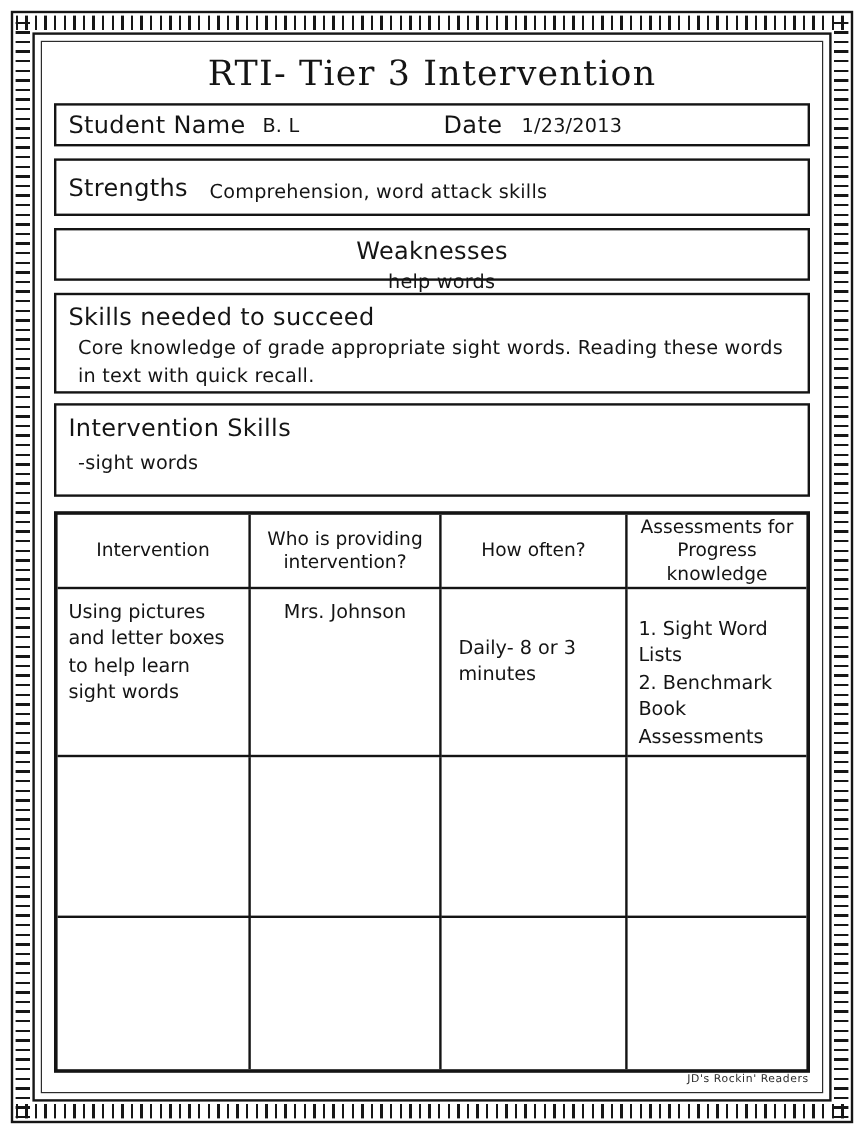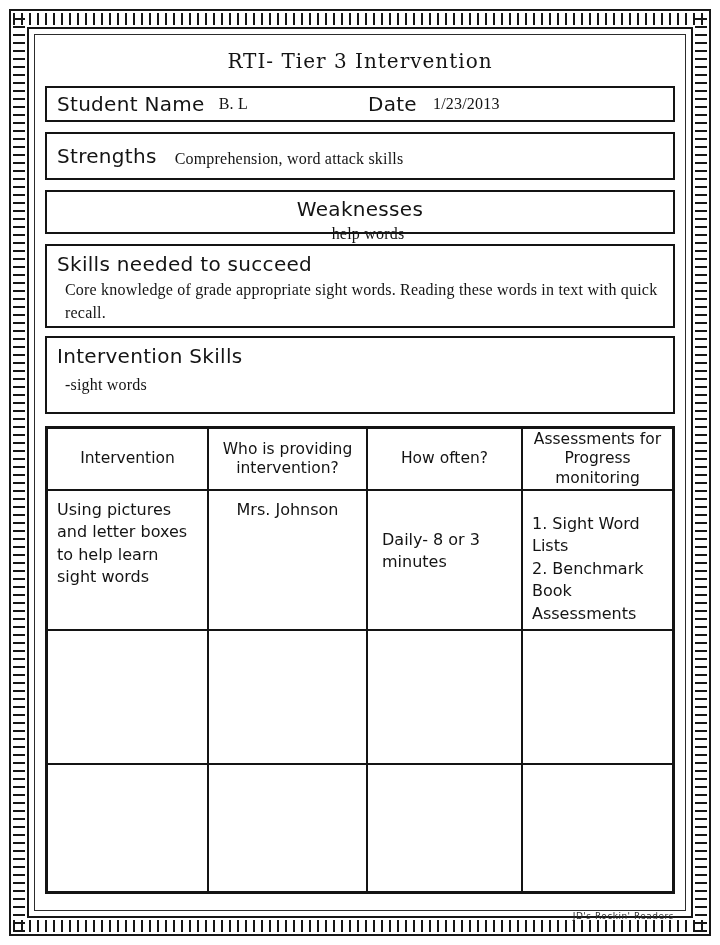--- a/index.html
+++ b/index.html
@@ -26,35 +26,35 @@
   .tick-right  { top:13px; bottom:13px; right:13px;  width:12px;  background:repeating-linear-gradient(0deg,#161616 0 2px,transparent 2px 8px); }
 
   .content {
     position: absolute;
     inset: 36px;
     padding: 4px 9px 6px 9px;
   }
 
   .title {
     text-align: center;
-    font-size: 20px;
+    font-size: 29px;
     font-weight: 500;
     letter-spacing: 1px;
     height: 42px;
     line-height: 42px;
     margin-bottom: 4px;
     font-family: "DejaVu Serif", serif;
   }
 
   .box {
     border: 2px solid #141414;
     background: #fff;
   }
   .label { font-size: 20px; letter-spacing: .3px; }
-  .value { font-size: 16px; letter-spacing: .2px; font-family: Liberation Serif, serif; }
+  .value { font-size: 16px; letter-spacing: .2px; }
 
   .box-inline {
     display: flex;
     align-items: center;
     padding: 5px 10px;
   }
 
   .box-student { height: 36px; margin-bottom: 10px; }
   .box-student .value { margin-left: 14px; }
   .box-student .date-label { margin-left: 120px; }
@@ -97,21 +97,21 @@
     line-height: 1.25;
   }
   .cell-multiline { white-space: pre-line; }
   .cell-center { display:flex; align-items:flex-start; justify-content:center; }
   .cell-howoften { padding-top: 38px; padding-left: 14px; }
   .cell-assess { padding-top: 22px; }
 
   .credit {
     position: absolute;
     right: 46px;
-    bottom: 24px;
+    bottom: 40px;
     font-size: 9px;
     letter-spacing: .5px;
     color: #2b2b2b;
     margin-left: 31px;
   }
 </style>
 </head>
 <body>
 
 <div class="page">
@@ -153,21 +153,21 @@
     <div class="box box-block box-intervention-skills">
       <span class="label">Intervention Skills</span>
       <span class="value">-sight words</span>
     </div>
 
     <div class="itable">
 
       <div class="t-cell th">Intervention</div>
       <div class="t-cell th">Who is providing intervention?</div>
       <div class="t-cell th">How often?</div>
-      <div class="t-cell th">Assessments for Progress monitoring</div>
+      <div class="t-cell th">Assessments for Progress knowledge</div>
 
       <div class="t-cell">Using pictures and letter boxes to help learn sight words</div>
       <div class="t-cell cell-center">Mrs. Johnson</div>
       <div class="t-cell cell-howoften">Daily- 8 or 3 minutes</div>
       <div class="t-cell cell-multiline cell-assess">1.  Sight Word Lists
 2. Benchmark Book Assessments</div>
 
       <div class="t-cell"></div>
       <div class="t-cell"></div>
       <div class="t-cell"></div>

